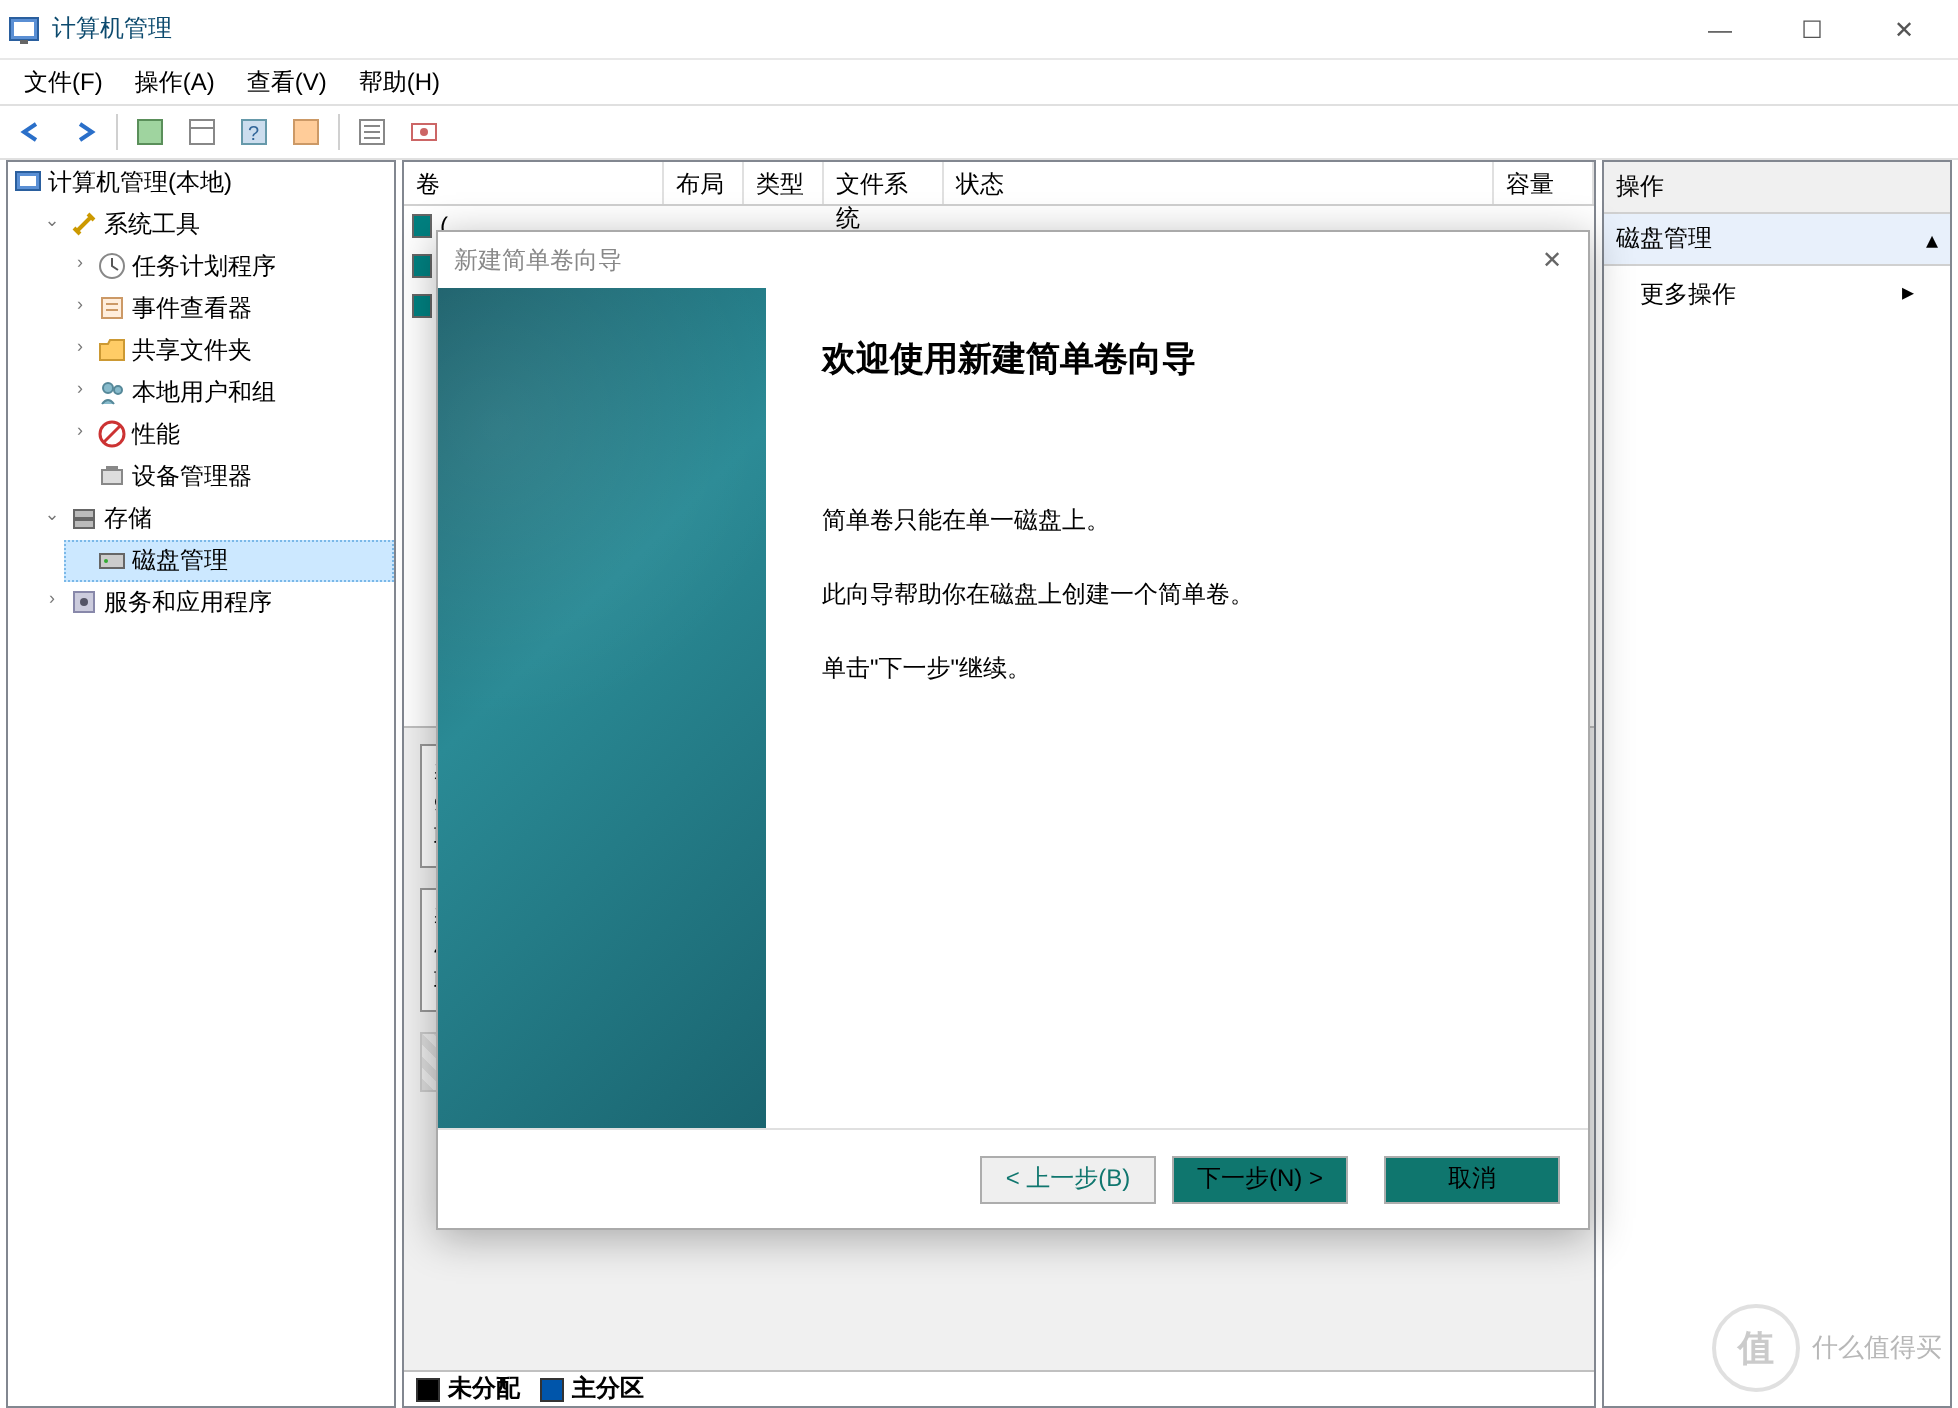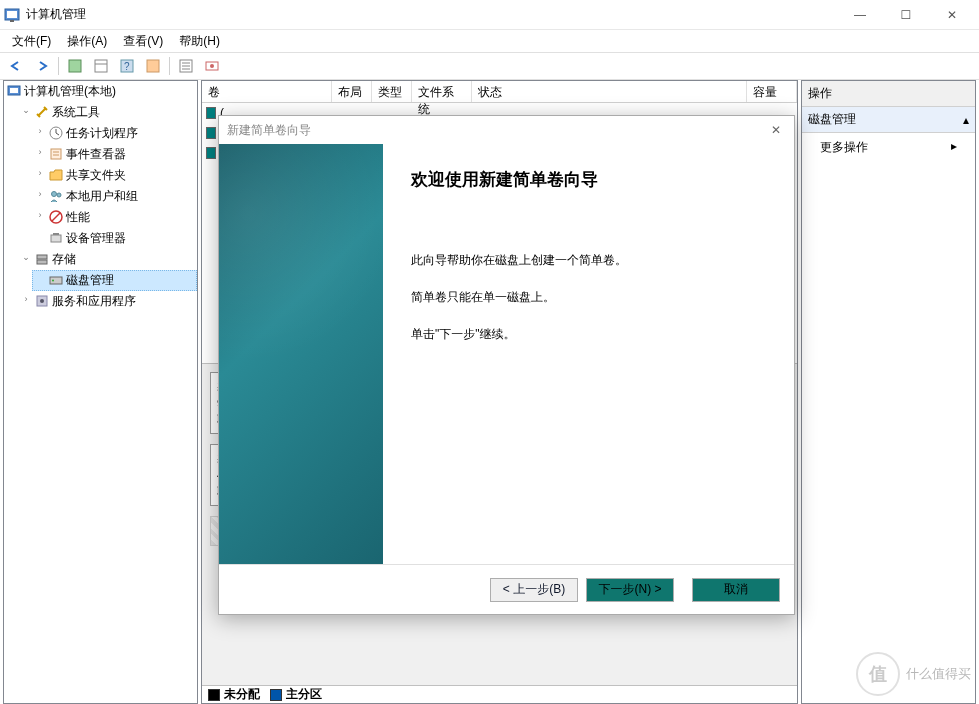--- a/index.html
+++ b/index.html
@@ -1,21 +1,21 @@
 <!DOCTYPE html>
 <html><head>
 <meta charset="utf-8">
 <style>
 * { box-sizing: border-box; margin: 0; padding: 0; font-family: "Microsoft YaHei", "Segoe UI", sans-serif; }
 body { background: #fff; font-size: 12px; color: #000; overflow: hidden; width: 979px; height: 704px; position: relative; }
 
 
 .titlebar { height: 30px; background: #fff; display: flex; align-items: center; padding: 0 4px; border-bottom: 1px solid #e8e8e8; }
 .titlebar .app-icon { width: 16px; height: 16px; margin-right: 6px; }
-.titlebar .title { flex: 1; font-size: 12px; color: #000000; }
+.titlebar .title { flex: 1; font-size: 12px; color: #0c4a6e; }
 .titlebar .win-btns { display: flex; }
 .titlebar .win-btn { width: 46px; height: 30px; display: flex; align-items: center; justify-content: center; color: #555; }
 
 
 .menubar { height: 22px; display: flex; align-items: center; padding: 0 4px; background: #fff; }
 .menubar .menu-item { padding: 2px 8px; font-size: 12px; }
 
 
 .toolbar { height: 28px; display: flex; align-items: center; padding: 0 4px; border-top: 1px solid #e0e0e0; border-bottom: 1px solid #e0e0e0; gap: 2px; background: #fff; }
 .toolbar .tb-btn { width: 24px; height: 22px; display: flex; align-items: center; justify-content: center; border: 1px solid transparent; }
@@ -58,21 +58,21 @@
 .wizard-title .spacer { flex: 1; }
 .wizard-close { width: 20px; height: 20px; display: flex; align-items: center; justify-content: center; color: #666; }
 .wizard-body { flex: 1; display: flex; }
 .wizard-sidebar { width: 164px; background: linear-gradient(135deg, #1a5f6a 0%, #2a8a95 40%, #1a6570 100%); position: relative; overflow: hidden; }
 .wizard-sidebar::before { content: ""; position: absolute; width: 300px; height: 300px; border-radius: 50%; background: radial-gradient(circle, rgba(255,255,255,0.08) 0%, transparent 70%); top: -80px; left: -120px; }
 .wizard-content { flex: 1; padding: 24px 28px; }
 .wizard-heading { font-size: 17px; font-weight: bold; margin-bottom: 60px; }
 .wizard-text { font-size: 12px; line-height: 1.6; margin-bottom: 18px; }
 .wizard-footer { height: 50px; display: flex; align-items: center; justify-content: flex-end; padding: 0 14px; gap: 8px; border-top: 1px solid #e0e0e0; }
 .wizard-btn { min-width: 88px; height: 24px; border: 1px solid #adadad; background: #0f766e; font-size: 12px; padding: 0 10px; }
-.wizard-btn:disabled { color: #0f172a; background: #efefef; }
+.wizard-btn:disabled { color: #0f766e; background: #efefef; }
 
 
 .watermark { position: absolute; bottom: 8px; right: 8px; opacity: 0.6; display: flex; align-items: center; gap: 6px; font-size: 13px; color: #888; }
 .watermark .wm-circle { width: 44px; height: 44px; border-radius: 50%; border: 2px solid #ccc; display: flex; align-items: center; justify-content: center; font-size: 18px; color: #aaa; font-weight: bold; }
 
 
 svg { display: block; }
 </style>
 </head>
 <body>
@@ -342,22 +342,22 @@
 <div class="wizard-overlay">
   <div class="wizard-title">
     <span>新建简单卷向导</span>
     <span class="spacer"></span>
     <span class="wizard-close">✕</span>
   </div>
   <div class="wizard-body">
     <div class="wizard-sidebar"></div>
     <div class="wizard-content">
       <div class="wizard-heading">欢迎使用新建简单卷向导</div>
+      <div class="wizard-text">简单卷只能在单一磁盘上。</div>
       <div class="wizard-text">此向导帮助你在磁盘上创建一个简单卷。</div>
-      <div class="wizard-text">简单卷只能在单一磁盘上。</div>
       <div class="wizard-text">单击"下一步"继续。</div>
     </div>
   </div>
   <div class="wizard-footer">
     <button class="wizard-btn" disabled="">&lt; 上一步(B)</button>
     <button class="wizard-btn">下一步(N) &gt;</button>
     <button class="wizard-btn" style="margin-left:10px">取消</button>
   </div>
 </div>
 

